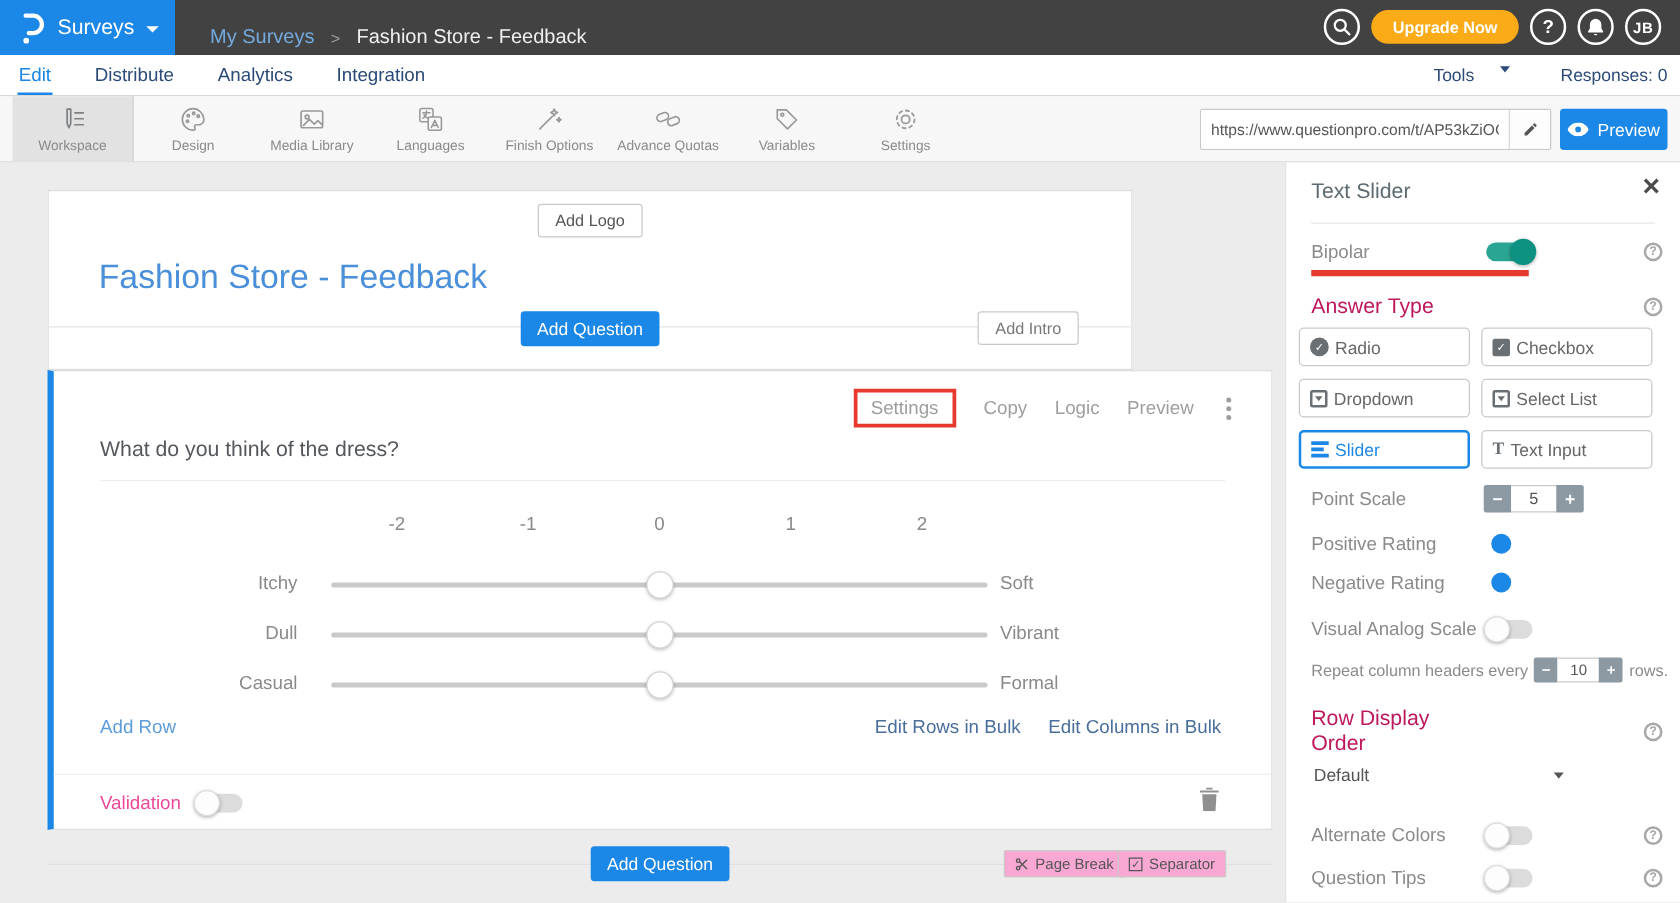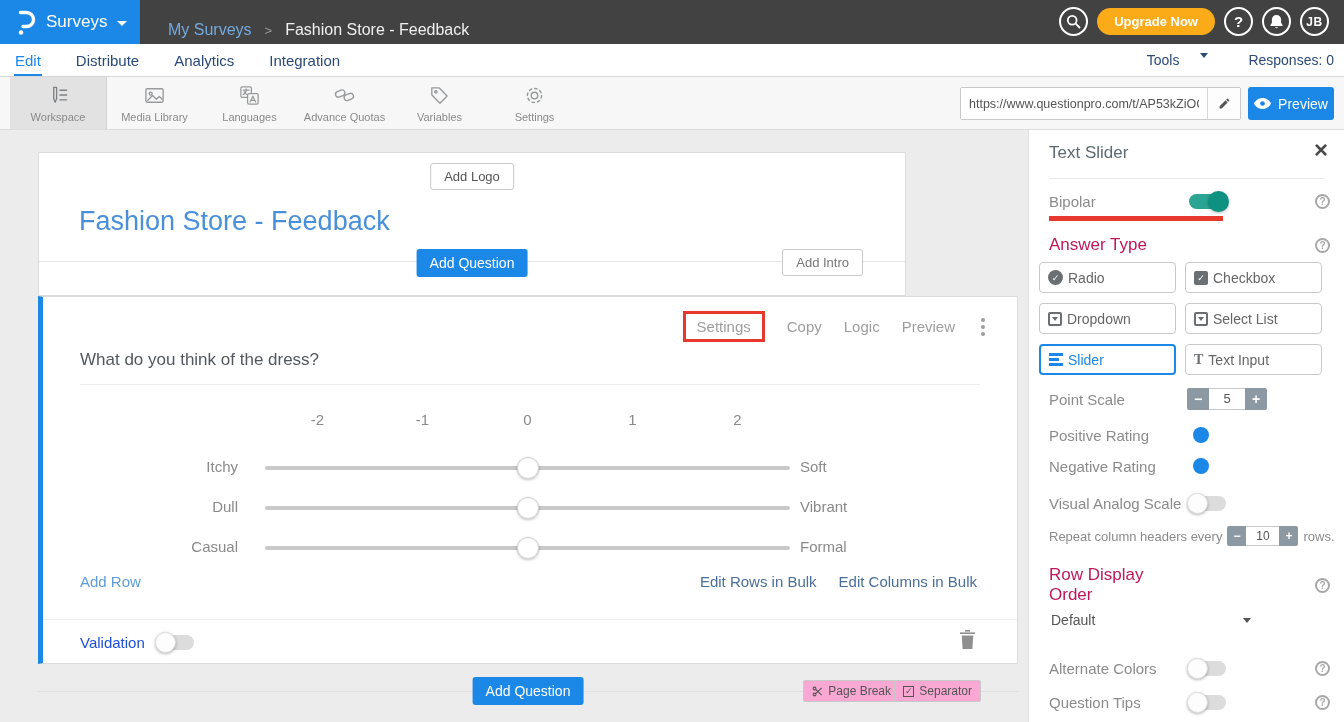--- a/index.html
+++ b/index.html
@@ -69,21 +69,21 @@
   .scale span{flex:1;text-align:center;font-size:15px;color:#8a8a8a}
   .srow{position:absolute;left:0;width:100%;height:26px}
   .srow .sl{position:absolute;left:37px;width:158px;top:3px;text-align:right;font-size:15px;color:#8a8a8a}
   .srow .track{position:absolute;left:222px;top:11px;width:525px;height:4px;background:#c9c9c9;border-radius:2px}
   .srow .handle{position:absolute;left:50%;top:-9px;margin-left:-11px;width:22px;height:22px;background:#fff;border:1px solid #d5d5d5;border-radius:50%;box-shadow:0 1px 3px rgba(0,0,0,.25);cursor:grab}
   .srow .sr{position:absolute;left:757px;top:3px;font-size:15px;color:#8a8a8a}
   .add-row{position:absolute;left:37px;top:276px;color:#5e9cd9;font-size:15px;cursor:pointer}
   .bulk{position:absolute;right:40px;top:276px;display:flex;gap:22px;font-size:15px;color:#4a6f9b}
   .bulk span{cursor:pointer}
   .vrow{position:absolute;left:0;right:0;top:322px;height:45px;border-top:1px solid #efefef;display:flex;align-items:center;padding-left:37px;gap:12px}
-  .vrow .vlabel{font-size:15px;color:#1d4ed8}
+  .vrow .vlabel{font-size:15px;color:#ec4899}
   .trash{position:absolute;right:42px;top:10px;cursor:pointer}
 
   
   .tg{width:37px;height:15px;border-radius:8px;background:#dcdcdc;position:relative;flex:none;cursor:pointer}
   .tg .k{position:absolute;left:-2px;top:-3px;width:21px;height:21px;border-radius:50%;background:#fdfdfd;border:1px solid #ddd;box-shadow:0 1px 3px rgba(0,0,0,.3)}
   .tg.on{background:#2ba593}
   .tg.on .k{left:auto;right:-3px;background:#0d9180;border:none}
 
   
   .frow{position:absolute;left:38px;top:664px;width:980px;height:58px}
@@ -188,34 +188,51 @@
     <div class="tool ws">
       <svg width="23" height="23" viewBox="0 0 24 24" fill="none" stroke="#7e8184" stroke-width="1.4" stroke-linecap="round" stroke-linejoin="round">
           <path d="M7 3.5v12l1.5 3.5 1.5-3.5v-12z"></path>
           <path d="M13.5 6.5h7M13.5 11.5h7M13.5 16.5h7"></path>
         </svg>
       <span class="tl">Workspace</span>
     </div>
     <div class="tools-row">
       <div class="tool">
         <svg width="23" height="23" viewBox="0 0 24 24" fill="none" stroke="#97999b" stroke-width="1.4" stroke-linecap="round" stroke-linejoin="round">
+            <path d="M12 3a9 9 0 1 0 0 18c1.6 0 2.1-1.1 1.4-2.2-.6-1 .1-2.3 1.6-2.3h2a4.3 4.3 0 0 0 4-4.6C20.6 7 16.7 3 12 3z"></path>
+            <circle cx="8" cy="9" r="1"></circle>
+            <circle cx="12.5" cy="7" r="1"></circle>
+            <circle cx="16.3" cy="9.3" r="1"></circle>
+            <circle cx="7.3" cy="13.5" r="1"></circle>
+          </svg>
+        <span class="tl">Design</span>
+      </div>
+      <div class="tool">
+        <svg width="23" height="23" viewBox="0 0 24 24" fill="none" stroke="#97999b" stroke-width="1.4" stroke-linecap="round" stroke-linejoin="round">
             <rect x="3" y="5" width="18" height="14" rx="1.5"></rect>
             <circle cx="8" cy="10" r="1.6"></circle>
             <path d="M5 17l5-5 4 4 3-3 3 3"></path>
           </svg>
         <span class="tl">Media Library</span>
       </div>
       <div class="tool">
         <svg width="23" height="23" viewBox="0 0 24 24" fill="none" stroke="#97999b" stroke-width="1.3" stroke-linecap="round" stroke-linejoin="round">
             <rect x="3" y="3" width="11" height="11" rx="1.5"></rect>
             <path d="M5.5 6.5h6M8.5 5v1.5c0 2-1.3 3.6-3 4.5M6.5 8c.7 1.8 2.3 3 4.5 3.5"></path>
             <rect x="10" y="10" width="11" height="11" rx="1.5" fill="#f7f7f7"></rect>
             <path d="M12.6 18.8l2.9-6 2.9 6M13.5 17h4"></path>
           </svg>
         <span class="tl">Languages</span>
+      </div>
+      <div class="tool">
+        <svg width="23" height="23" viewBox="0 0 24 24" fill="none" stroke="#97999b" stroke-width="1.4" stroke-linecap="round" stroke-linejoin="round">
+            <path d="M4 20L14.5 9.5"></path>
+            <path d="M16 3.5l.9 1.9 1.9.9-1.9.9-.9 1.9-.9-1.9-1.9-.9 1.9-.9zM20 10.5l.6 1.2 1.2.6-1.2.6-.6 1.2-.6-1.2-1.2-.6 1.2-.6z"></path>
+          </svg>
+        <span class="tl">Finish Options</span>
       </div>
       <div class="tool">
         <svg width="23" height="23" viewBox="0 0 24 24" fill="none" stroke="#97999b" stroke-width="1.4">
             <rect x="2.5" y="7" width="10" height="6" rx="3" transform="rotate(-22 7.5 10)"></rect>
             <rect x="11.5" y="10.5" width="10" height="6" rx="3" transform="rotate(-22 16.5 13.5)"></rect>
           </svg>
         <span class="tl">Advance Quotas</span>
       </div>
       <div class="tool">
         <svg width="23" height="23" viewBox="0 0 24 24" fill="none" stroke="#97999b" stroke-width="1.4" stroke-linejoin="round">

